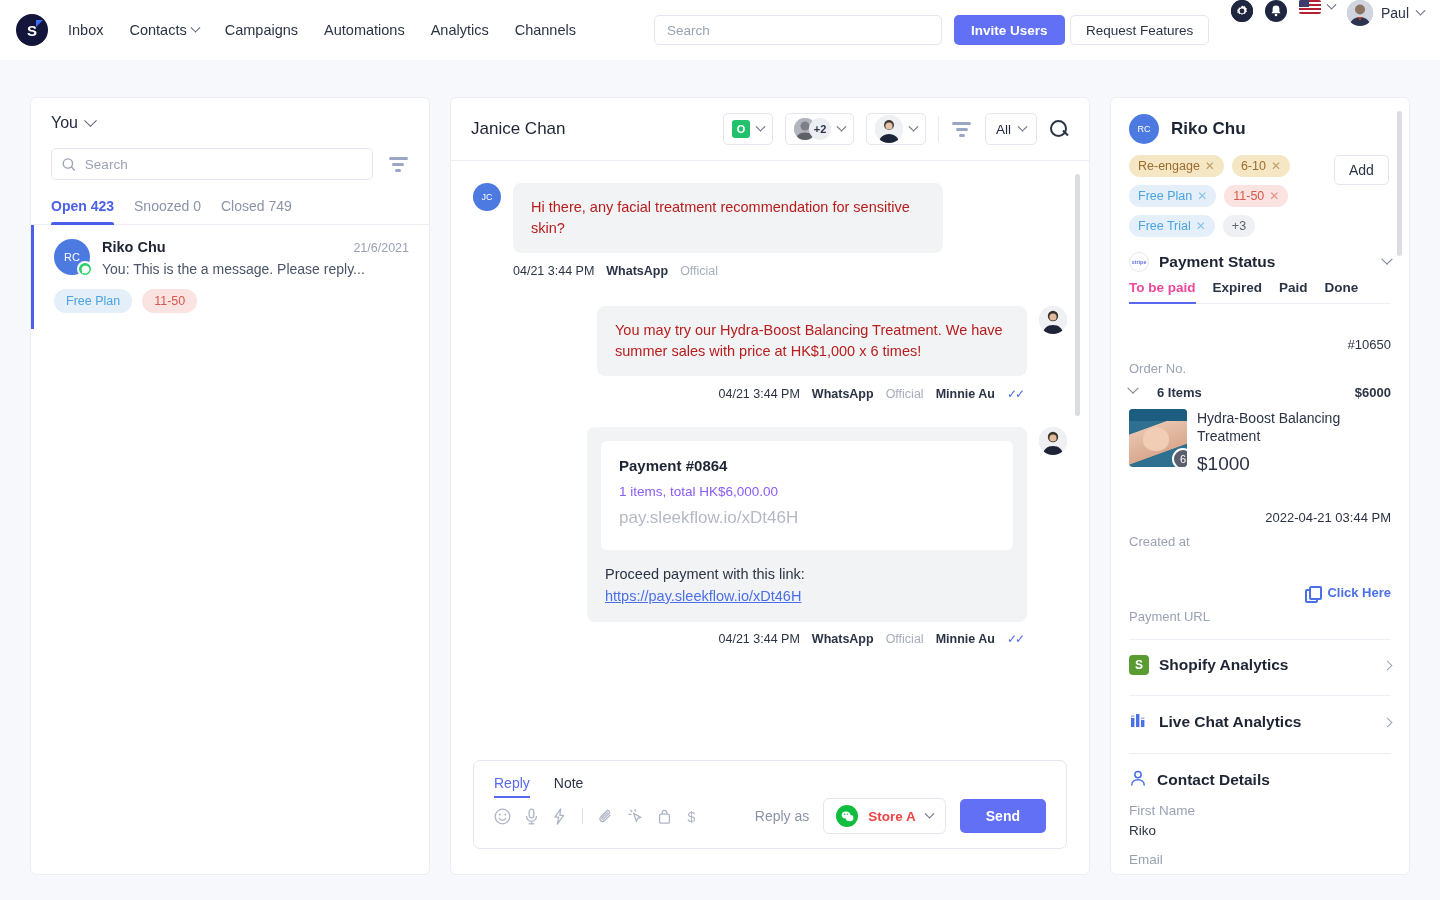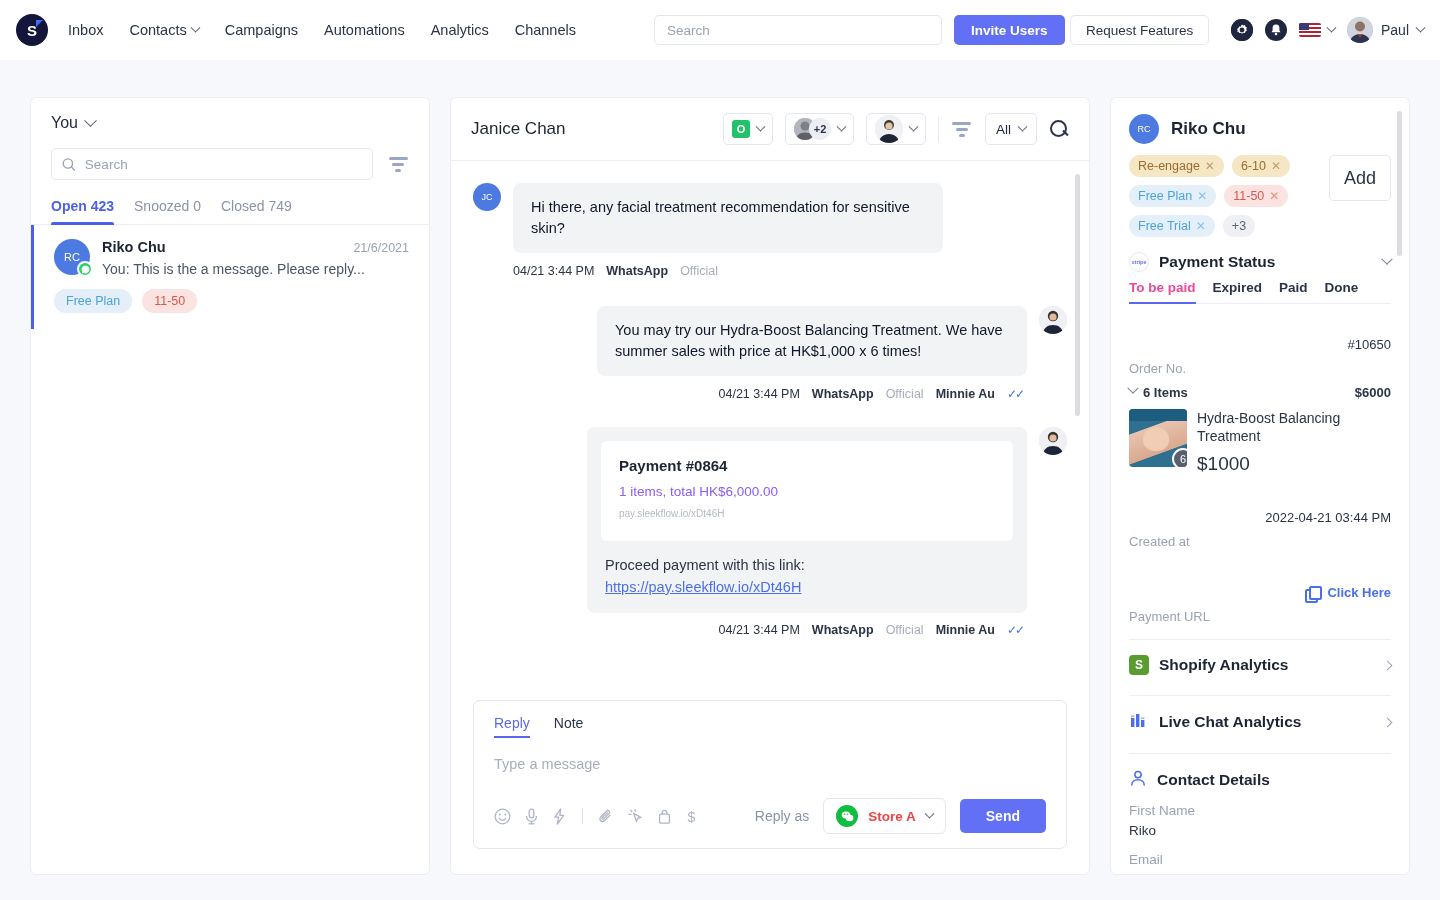--- a/index.html
+++ b/index.html
@@ -59,21 +59,21 @@
     font-size: 13.5px; font-weight: bold; cursor: pointer;
     font-family: "Liberation Sans", sans-serif;
   }
   .btn-request {
     position:absolute; left: 1070px; top: 15px;
     height: 30px; padding: 0 15px;
     background:#fff; color:#2b3445; border:1px solid #e3e6ef; border-radius:5px;
     font-size: 13.5px; cursor: pointer;
     font-family: "Liberation Sans", sans-serif;
   }
-  .nav-right { position:absolute; right: 16px; top: 0; height:60px; display:flex; align-items:center; gap: 12px; }
+  .nav-right { position:absolute; right: 16px; top: 0; height:60px; display:flex; align-items:flex-start; gap: 12px; }
   .ic-circle { width:22px; height:22px; border-radius:50%; background:#1f2740; position:relative; cursor:pointer; }
   .bell { width:22px; height:22px; border-radius:50%; background:#1f2740; display:flex;align-items:center;justify-content:center; cursor:pointer;}
   .flag { width:22px; height:14px; position:relative; overflow:hidden; border-radius:2px; background:#fff;}
   .flag .stripes { position:absolute; inset:0;
     background: repeating-linear-gradient(to bottom, #b22234 0 2px, #fff 2px 4px); }
   .flag .canton { position:absolute; left:0; top:0; width:10px; height:7px; background:#3c3b6e; }
   .avatar-top { width: 26px; height:26px; border-radius:50%; overflow:hidden; background:#c7cbd6; }
   .uname { font-size:14px; color:#2b3445; }
 
   
@@ -140,31 +140,31 @@
   .mag::after { content:''; position:absolute; left:13px; top:13px; width:7px; height:2px; background:#2b3445; transform:rotate(45deg); }
 
   .chat { flex:1; overflow:hidden; position:relative; padding: 22px 22px 0 22px; }
   .chat-scroll { position:absolute; right:9px; top:13px; width:5px; height:242px; background:#dcdde2; border-radius:3px; }
 
   .msg-row { display:flex; gap:12px; }
   .msg-row.out { justify-content:flex-end; }
   .m-avatar { width:28px; height:28px; border-radius:50%; background:#4d7ae0; color:#fff; font-size:9px;
       display:flex;align-items:center;justify-content:center; flex:none; }
   .m-photo { width:28px; height:28px; border-radius:50%; overflow:hidden; flex:none; background:#e8eaf0; }
-  .bubble { background:#f2f3f5; border-radius:8px; padding: 14px 18px; font-size:14.5px; line-height:1.45; color:#0f172a; max-width:430px; }
+  .bubble { background:#f2f3f5; border-radius:8px; padding: 14px 18px; font-size:14.5px; line-height:1.45; color:#b91c1c; max-width:430px; }
   .meta { font-size:12.5px; color:#2b3445; display:flex; gap:12px; align-items:center; }
   .meta .muted { color:#a7adbb; }
   .meta .bold { font-weight:bold; }
   .ticks { color:#4b6fe8; font-size:12px; letter-spacing:-2px; }
 
   .paycard-wrap { background:#f2f3f5; border-radius:8px; padding: 14px; width: 440px; }
   .paycard { background:#fff; border-radius:6px; padding: 16px 18px 22px 18px; }
   .paycard h4 { font-size:15px; color:#1d2433; margin-bottom:10px; }
   .paycard .l2 { font-size:13.5px; color:#8b5cf6; margin-bottom:9px; }
-  .paycard .l3 { font-size:10px; color:#b4b9c6; }
+  .paycard .l3 { font-size:17px; color:#b4b9c6; }
   .proceed { font-size:14.5px; color:#2b3445; margin-top:14px; line-height:1.5; padding-left:4px;}
   .proceed a { color:#4b6fe8; text-decoration:underline; display:block; }
 
   
   .composer { margin: 0 22px 25px 22px; border:1px solid #e3e6ef; border-radius:7px; padding: 14px 20px 14px 20px; }
   .ctabs { display:flex; gap:24px; }
   .ctab { font-size:14px; color:#2b3445; padding-bottom: 7px; cursor:pointer; position:relative; }
   .ctab.active { color:#5869f0; }
   .ctab.active::after { content:''; position:absolute; left:0; right:0; bottom:0; height:2.5px; background:#5869f0; }
   .cinput { font-size:14.5px; color:#a9aebc; padding: 18px 0 26px 0; cursor:text; }
@@ -187,41 +187,41 @@
   .r-avatar { width:30px; height:30px; border-radius:50%; background:#4d7ae0; color:#fff; font-size:9px; display:flex;align-items:center;justify-content:center;}
   .rname { font-size:17px; font-weight:bold; color:#1d2433; }
   .tagzone { display:flex; margin-top:11px; }
   .tags { flex:1; display:flex; flex-wrap:wrap; gap:8px; max-width:205px; }
   .tag { font-size:12.5px; padding: 4px 9px; border-radius:11px; display:flex; align-items:center; gap:5px; }
   .tag .x { font-size:12px; opacity:.6; cursor:pointer; }
   .tag.tan { background:#f6e7c4; color:#9b6b2f; }
   .tag.blue { background:#e4effa; color:#4aa4dd; }
   .tag.red { background:#fae3e0; color:#d9564a; }
   .tag.gray { background:#eef0f4; color:#5c6375; }
-  .btn-add { height:46px; padding: 0 14px; background:#fff; border:1px solid #e3e6ef; border-radius:5px;
-      font-size:18px; color:#2b3445; cursor:pointer; align-self:flex-start; font-family:"Liberation Sans", sans-serif; }
+  .btn-add { height:30px; padding: 0 14px; background:#fff; border:1px solid #e3e6ef; border-radius:5px;
+      font-size:14px; color:#2b3445; cursor:pointer; align-self:flex-start; font-family:"Liberation Sans", sans-serif; }
 
   .sec-head { display:flex; align-items:center; gap:10px; padding: 15px 0 8px 0; }
   .sec-title { font-size:15.5px; font-weight:bold; color:#1d2433; flex:1; }
   .stripe-b { width:20px; height:20px; border-radius:50%; border:1px solid #e6e8ef; background:#fff; display:flex;align-items:center;justify-content:center;
       font-size:5.5px; color:#6772e5; font-weight:bold; }
   .shopify-b { width:20px; height:20px; border-radius:4px; background:#5a9c32; color:#fff; font-size:12px; font-weight:bold; display:flex;align-items:center;justify-content:center;}
   .caret-d { width:8px; height:8px; border-right:1.6px solid #7b8394; border-bottom:1.6px solid #7b8394; transform:rotate(45deg) translate(-2px,-2px); }
   .caret-r { width:7px; height:7px; border-right:1.6px solid #9aa2b4; border-top:1.6px solid #9aa2b4; transform:rotate(45deg); }
 
   .ptabs { display:flex; gap:17px; border-bottom:1px solid #edeef4; }
   .ptab { font-size:13.5px; color:#2b3445; font-weight:bold; padding-bottom:8px; cursor:pointer; position:relative; }
   .ptab.active { color:#ec4899; }
   .ptab.active::after { content:''; position:absolute; left:0; right:0; bottom:-1px; height:2.5px; background:#5869f0; }
 
   .prow { display:flex; justify-content:space-between; align-items:center; font-size:13px; padding: 9px 0 3px 0; }
   .plabel { color:#9aa2b4;margin-top:48px; }
   .pvalue { color:#2b3445; }
   .pvalue.bold { font-weight:bold; }
-  .items-row { display:flex; align-items:center; gap:6px; font-size:13px; font-weight:bold; color:#2b3445; }
+  .items-row { display:flex; align-items:center; gap:20px; font-size:13px; font-weight:bold; color:#2b3445; }
   .item-card { display:flex; gap:10px; padding: 6px 0 2px 0; }
   .thumb { width:58px; height:58px; border-radius:4px; position:relative; overflow:hidden; flex:none;
       background: linear-gradient(160deg,#2f6f8f 0%,#2f6f8f 32%,#e8c3ae 33%,#d9a98f 70%,#2f6f8f 71%,#2f6f8f 100%); }
   .thumb .band { position:absolute; left:0; top:0; right:0; height:12px; background:#1d5e80; }
   .thumb .face { position:absolute; left:14px; top:18px; width:26px; height:24px; border-radius:50% 50% 45% 45%; background:#f0cdb4; }
   .qty { position:absolute; right:-7px; bottom:-3px; width:22px; height:22px; border-radius:50%; background:#5a5f6d; color:#fff;
       font-size:11px; display:flex;align-items:center;justify-content:center; border:2px solid #fff; }
   .item-name { font-size:14px; color:#2b3445; line-height:1.3; }
   .item-price { font-size:19px; color:#2b3445; margin-top:8px; }
   .link-blue { color:#4b6fe8; font-weight:bold; font-size:13px; cursor:pointer; }
@@ -471,21 +471,20 @@
         <span class="bold">Minnie Au</span>
         <span class="ticks">✓✓</span>
       </div>
     </div>
 
     <div class="composer">
       <div class="ctabs">
         <div class="ctab active">Reply</div>
         <div class="ctab">Note</div>
       </div>
-      <div class="cinput">Type a message</div>
       <div class="crow">
         <div class="ctools">
           <svg width="17" height="17" viewBox="0 0 17 17">
               <circle cx="8.5" cy="8.5" r="7.3" fill="none" stroke="#aeb5c6" stroke-width="1.3"></circle>
               <circle cx="5.8" cy="6.6" r="1" fill="#aeb5c6"></circle>
               <circle cx="11.2" cy="6.6" r="1" fill="#aeb5c6"></circle>
               <path d="M5.3 10.3a3.6 3.6 0 006.4 0" fill="none" stroke="#aeb5c6" stroke-width="1.3" stroke-linecap="round"></path>
             </svg>
           <svg width="15" height="17" viewBox="0 0 15 17">
               <rect x="5.2" y="1.2" width="4.6" height="8.6" rx="2.3" fill="none" stroke="#aeb5c6" stroke-width="1.3"></rect>

